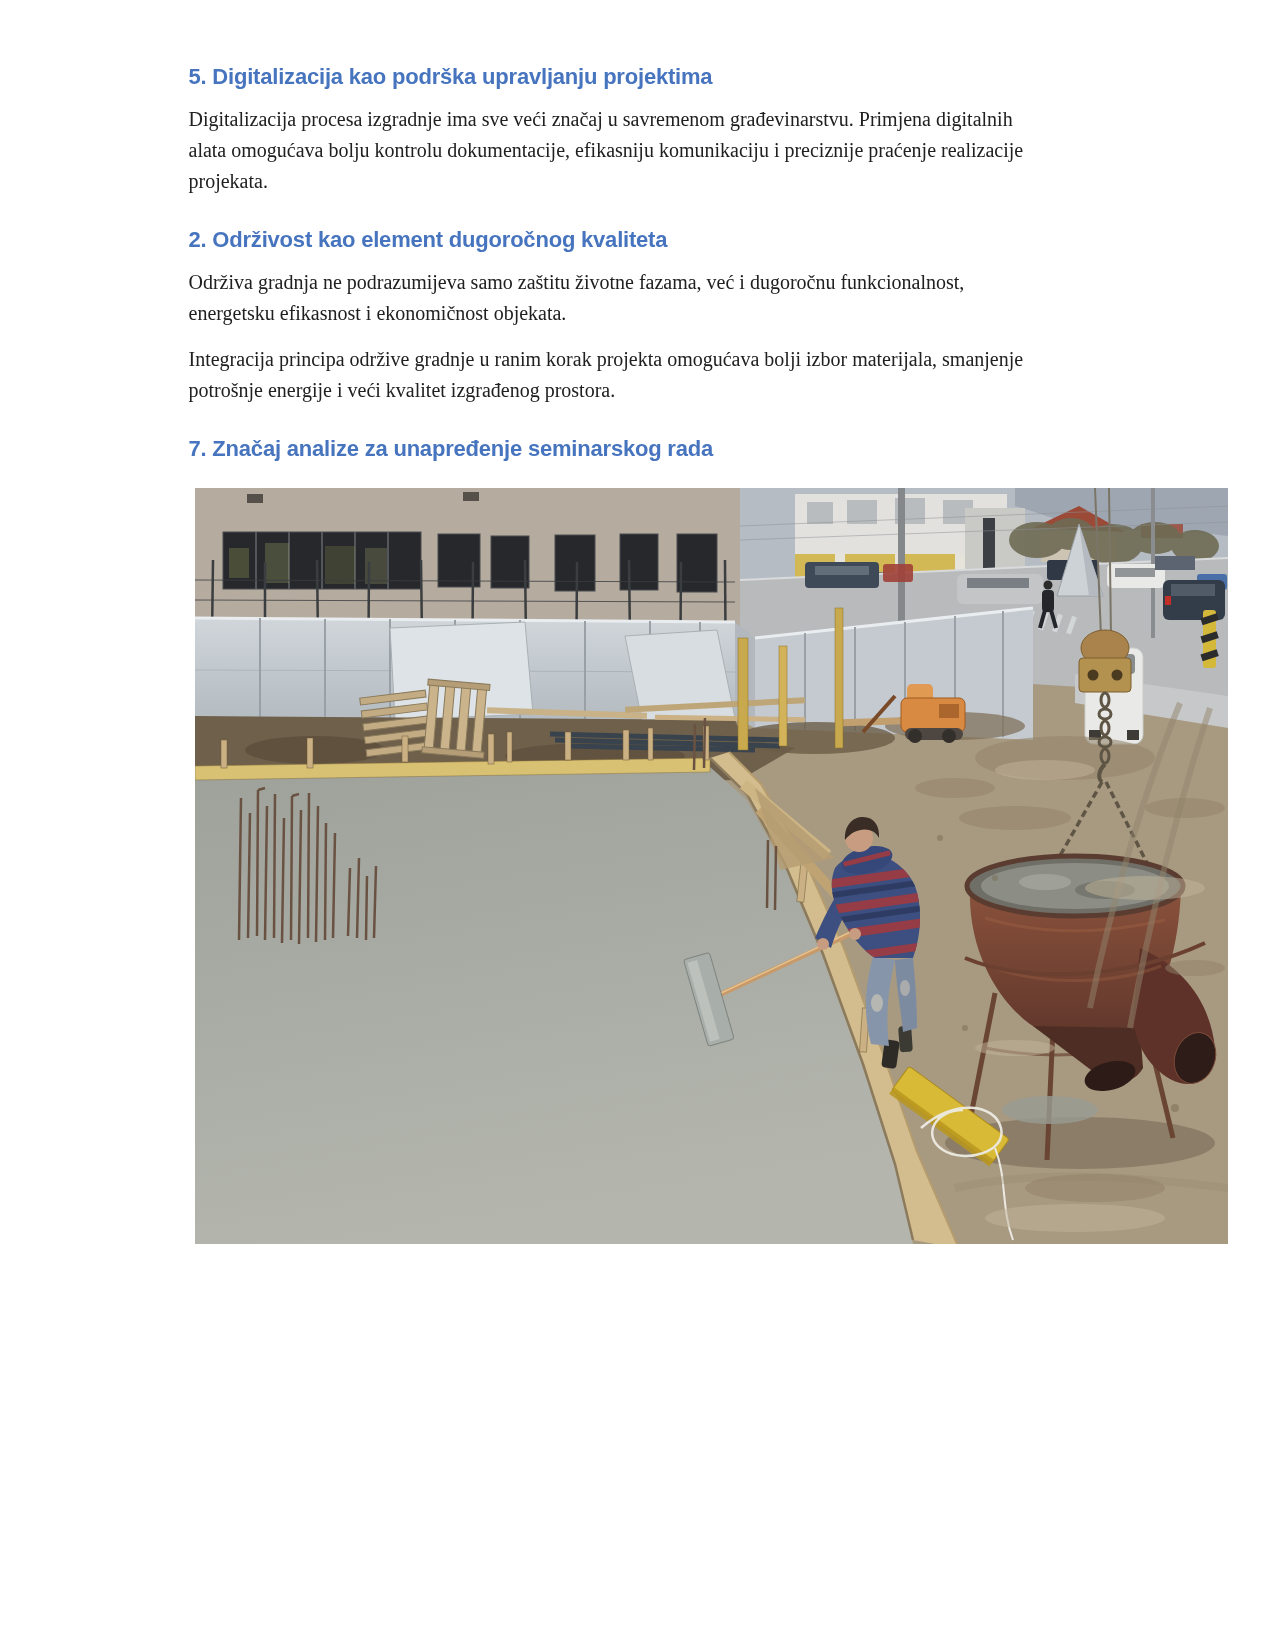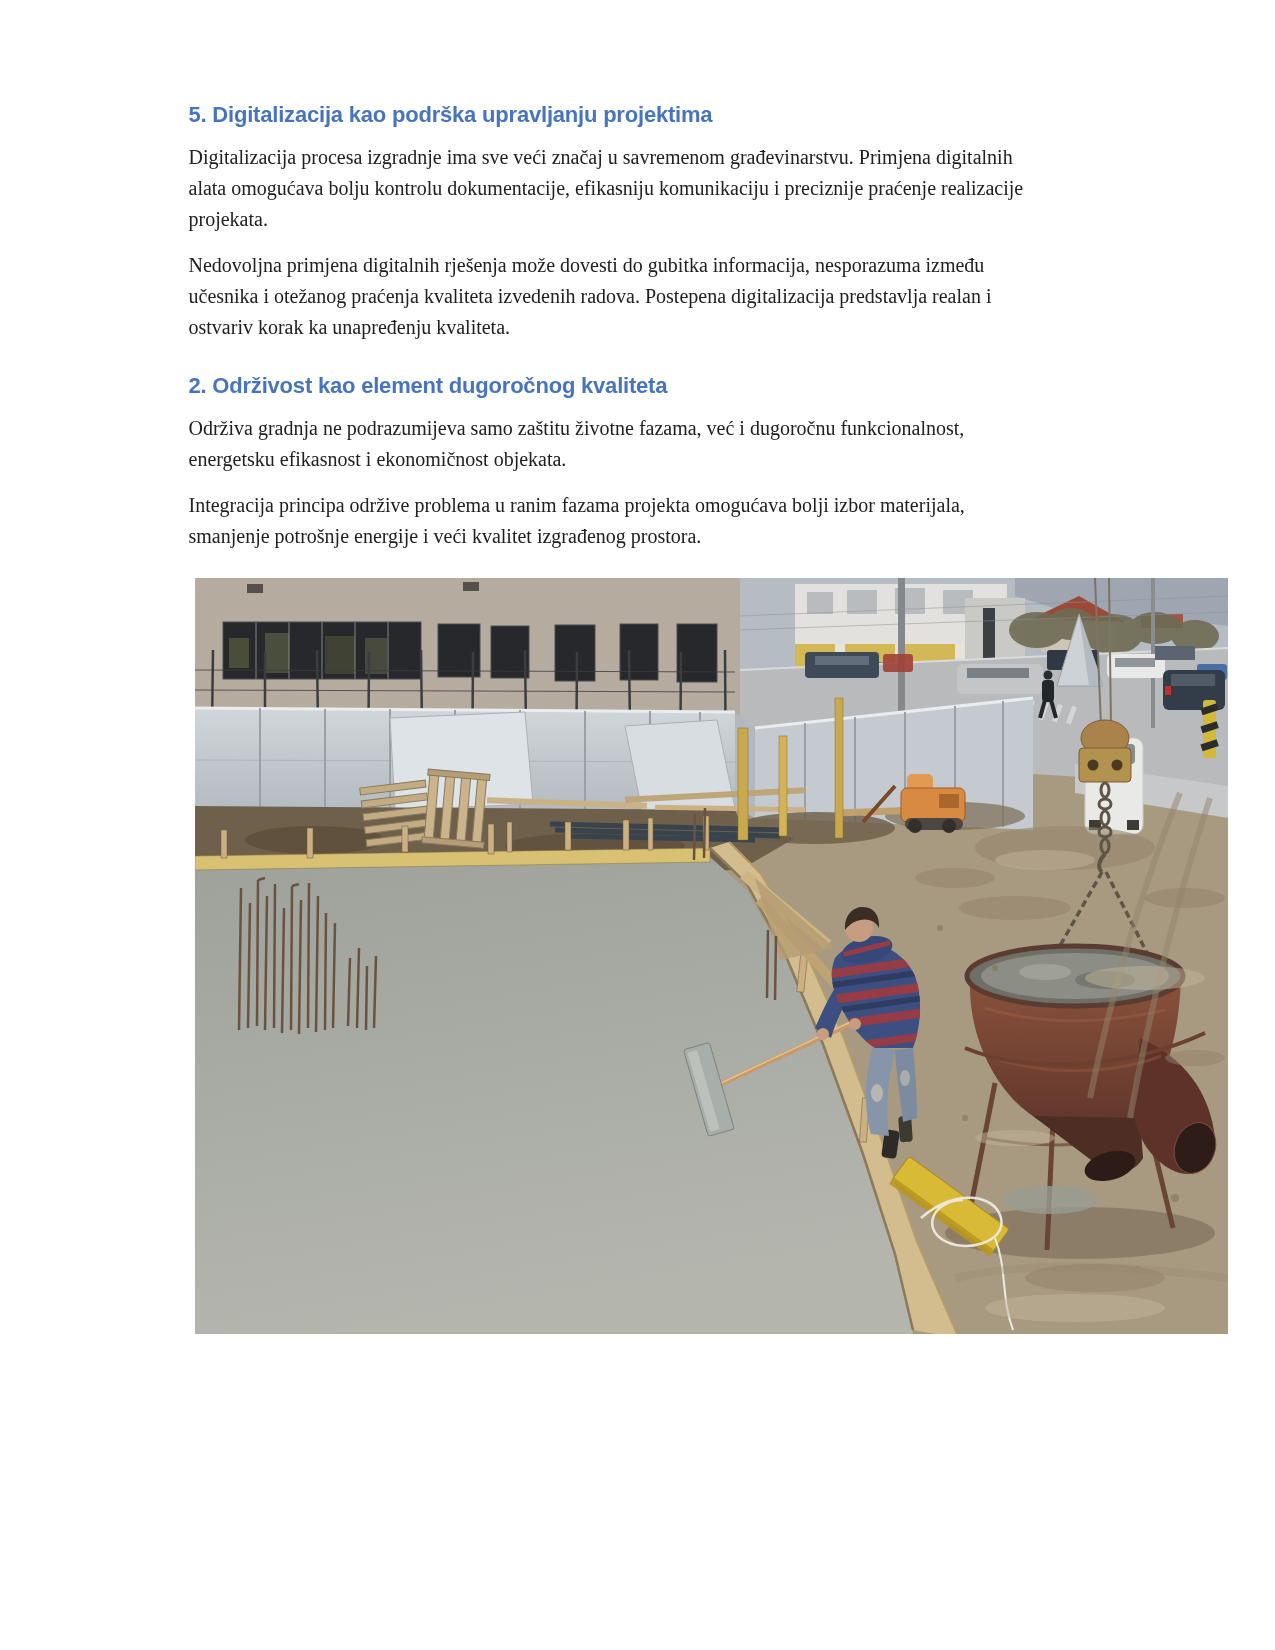--- a/index.html
+++ b/index.html
@@ -2,21 +2,21 @@
 <html style="--c-heading_blue: #4674BE; --c-text: #202020; --c-page_bg: #ffffff; --c-sky: #b6bcc4; --c-hills: #99a1ac; --c-building_left: #b5ab9f; --c-window_dark: #26282c; --c-building_yellow: #d3b955; --c-building_white: #e2e1de; --c-roof_red: #9b4a38; --c-trees: #6e6b54; --c-street: #b8babc; --c-hoarding: #c4cacf; --c-hoarding_dark: #9aa1a6; --c-dirt: #a89a81; --c-soil_dark: #6f604b; --c-concrete: #a6a9a1; --c-concrete_light: #b3b5ad; --c-formwork: #d3bd8e; --c-rail_yellow: #d8c173; --c-wood: #c0a878; --c-rebar: #6a5243; --c-worker_hoodie: #3d4f80; --c-worker_stripe: #963c46; --c-jeans: #8795aa; --c-skin: #c89c80; --c-hair: #3a2d26; --c-bucket_rust: #7e4a38; --c-bucket_dark: #53312a; --c-hook_yellow: #b3924f; --c-orange_machine: #d98a42; --c-plank_yellow: #d9ba37; --c-cord_white: #eceae2; --c-car_dark: #3e4a58; --c-car_silver: #c3c5c7; --c-car_white: #e9eae8; --c-car_blue: #4a6fa8; --c-car_red: #a04038; --c-pole_gray: #85888a; --c-bollard_yellow: #d4b83a;"><head>
 <meta charset="utf-8">
 <style>
   html,body{margin:0;padding:0;background:#fff;}
   .page{
     position:relative;
     width:1256px;height:1650px;
     margin:0 auto;
     background:var(--c-page_bg,#fff);
     box-sizing:border-box;
-    padding:102px 0 0 179px;
+    padding:64px 0 0 179px;
     font-family:"Liberation Serif","DejaVu Serif",serif;
     color:var(--c-text,#202020);
     overflow:hidden;
   }
   .text-col{width:862px;}
   h2.sec-heading{
     font-family:"Liberation Sans","DejaVu Sans",sans-serif;
     font-weight:700;
     font-size:22px;
     line-height:26px;
@@ -40,26 +40,26 @@
   svg{display:block;}
 </style>
 </head>
 <body>
 
 <div class="page">
   <div class="text-col">
 
     <h2 class="sec-heading first">5. Digitalizacija kao podrška upravljanju projektima</h2>
     <p class="body-par">Digitalizacija procesa izgradnje ima sve veći značaj u savremenom građevinarstvu. Primjena digitalnih alata omogućava bolju kontrolu dokumentacije, efikasniju komunikaciju i preciznije praćenje realizacije projekata.</p>
-    <p class="body-par">Nedovoljna primjena digitalnih rješenja može dovesti do gubitka informacija, nesporazuma između učesnika i otežanog praćenja kvaliteta izvedenih radova. Postepena digitalizacija predstavlja realan i ostvariv korak ka unapređenju kvaliteta.</p>
 
     <h2 class="sec-heading">2. Održivost kao element dugoročnog kvaliteta</h2>
     <p class="body-par">Održiva gradnja ne podrazumijeva samo zaštitu životne fazama, već i dugoročnu funkcionalnost, energetsku efikasnost i ekonomičnost objekata.</p>
-    <p class="body-par">Integracija principa održive problema u ranim fazama projekta omogućava bolji izbor materijala, smanjenje potrošnje energije i veći kvalitet izgrađenog prostora.</p>
-
+    <p class="body-par">Integracija principa održive gradnje u ranim korak projekta omogućava bolji izbor materijala, smanjenje potrošnje energije i veći kvalitet izgrađenog prostora.</p>
+
+    <h2 class="sec-heading">7. Značaj analize za unapređenje seminarskog rada</h2>
   </div>
 
   <figure class="photo" role="img" aria-label="Construction site: a worker in a striped hoodie smooths a freshly poured concrete slab with a bull float; wooden formwork edges the slab, rebar sticks up from it; a rusty crane concrete bucket hangs from chains beside him; galvanized hoarding panels, wooden pallets, an orange compactor, buildings, parked cars, a pedestrian and a street fill the background">
     <svg width="1033" height="756" viewBox="0 0 1033 756" xmlns="http://www.w3.org/2000/svg">
       <defs>
         <linearGradient id="slabGrad" x1="0" y1="0" x2="0.25" y2="1">
           <stop offset="0" stop-color="#9ea29b"></stop>
           <stop offset="1" stop-color="#b4b6ae"></stop>
         </linearGradient>
         <linearGradient id="rustGrad" x1="0" y1="0" x2="0" y2="1">

